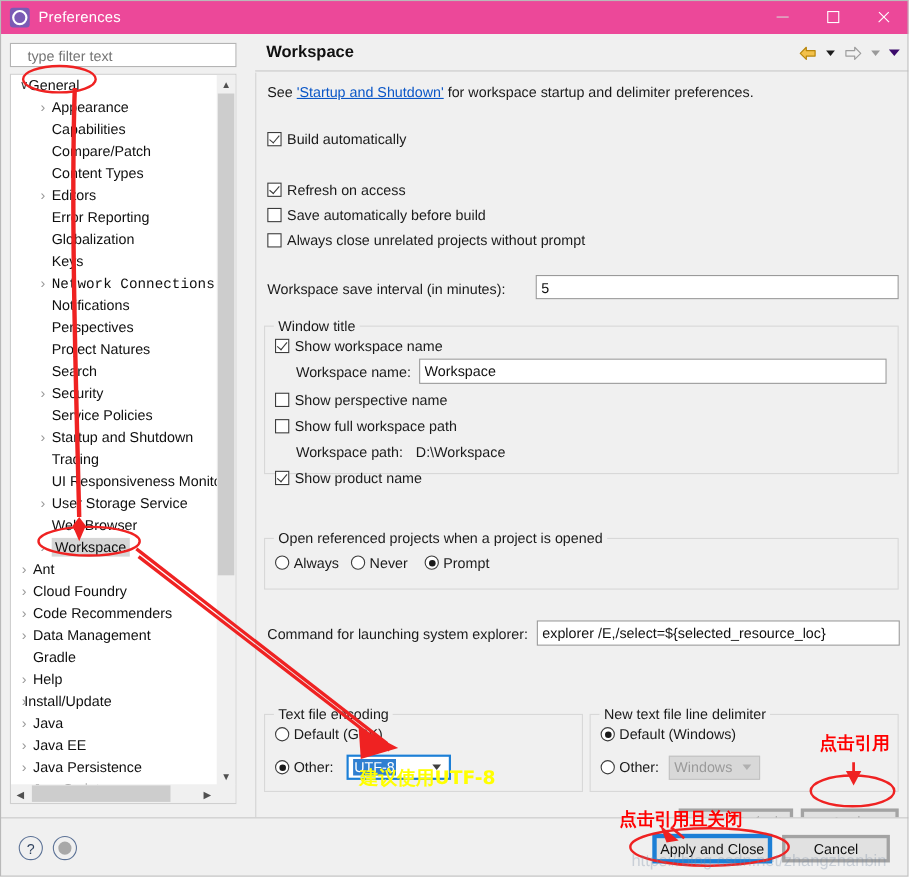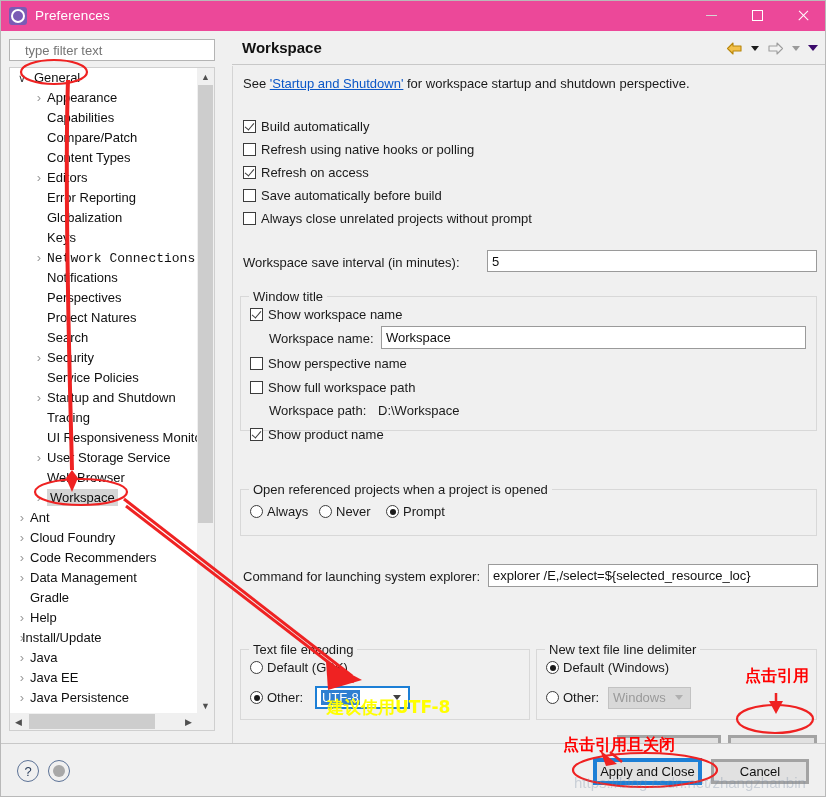--- a/index.html
+++ b/index.html
@@ -172,21 +172,21 @@
       </div>
   </div>
 </div>
 
 <div id="frame">
 
   <div id="leftpane">
     <input id="filter" placeholder="type filter text" style="">
     <div id="treebox">
       <div id="treelist">
-          <div class="tnode"><span class="tw" style="left: 4px; font-size: 11px; color: rgb(58, 58, 58);">∨</span><span class="tlabel" style="margin-left: 24px; text-align: center;">General</span></div>
+          <div class="tnode"><span class="tw" style="left: 4px; font-size: 11px; color: rgb(58, 58, 58);">∨</span><span class="tlabel" style="margin-left: 16px; text-align: center;">General</span></div>
           <div class="tnode"><span class="tw" style="left: 21px; font-size: 13px; color: rgb(154, 154, 154);">›</span><span class="tlabel" style="margin-left: 37px;">Appearance</span></div>
           <div class="tnode"><span class="tlabel" style="margin-left: 37px;">Capabilities</span></div>
           <div class="tnode"><span class="tlabel" style="margin-left: 37px;">Compare/Patch</span></div>
           <div class="tnode"><span class="tlabel" style="margin-left: 37px;">Content Types</span></div>
           <div class="tnode"><span class="tw" style="left: 21px; font-size: 13px; color: rgb(154, 154, 154);">›</span><span class="tlabel" style="margin-left: 37px;">Editors</span></div>
           <div class="tnode"><span class="tlabel" style="margin-left: 37px;">Error Reporting</span></div>
           <div class="tnode"><span class="tlabel" style="margin-left: 37px;">Globalization</span></div>
           <div class="tnode"><span class="tlabel" style="margin-left: 37px;">Keys</span></div>
           <div class="tnode"><span class="tw" style="left: 21px; font-size: 13px; color: rgb(154, 154, 154);">›</span><span class="tlabel" style="margin-left: 37px; font-family: Liberation Mono, monospace;">Network Connections</span></div>
           <div class="tnode"><span class="tlabel" style="margin-left: 37px;">Notifications</span></div>
@@ -251,28 +251,25 @@
           </div>
         <div class="navbtn sm">
             <span class="caret purple"></span>
           </div>
       </div>
     </div>
 
     <div id="rp-body">
 
       <div class="see-line">
-        <span>See </span><a href="#">'Startup and Shutdown'</a><span> for workspace startup and shutdown perspective.</span>
+        <span>See </span><a href="#">'Startup and Shutdown'</a><span> for workspace startup and delimiter preferences.</span>
       </div>
 
       <div class="cbrow" style="left:10px; top:53px;">
         <span class="cbox on"></span><span>Build automatically</span>
-      </div>
-      <div class="cbrow" style="left:10px; top:76px;">
-        <span class="cbox"></span><span>Refresh using native hooks or polling</span>
       </div>
       <div class="cbrow" style="left:10px; top:99px;">
         <span class="cbox on"></span><span>Refresh on access</span>
       </div>
       <div class="cbrow" style="left:10px; top:122px;">
         <span class="cbox"></span><span>Save automatically before build</span>
       </div>
       <div class="cbrow" style="left:10px; top:145px;">
         <span class="cbox"></span><span>Always close unrelated projects without prompt</span>
       </div>

